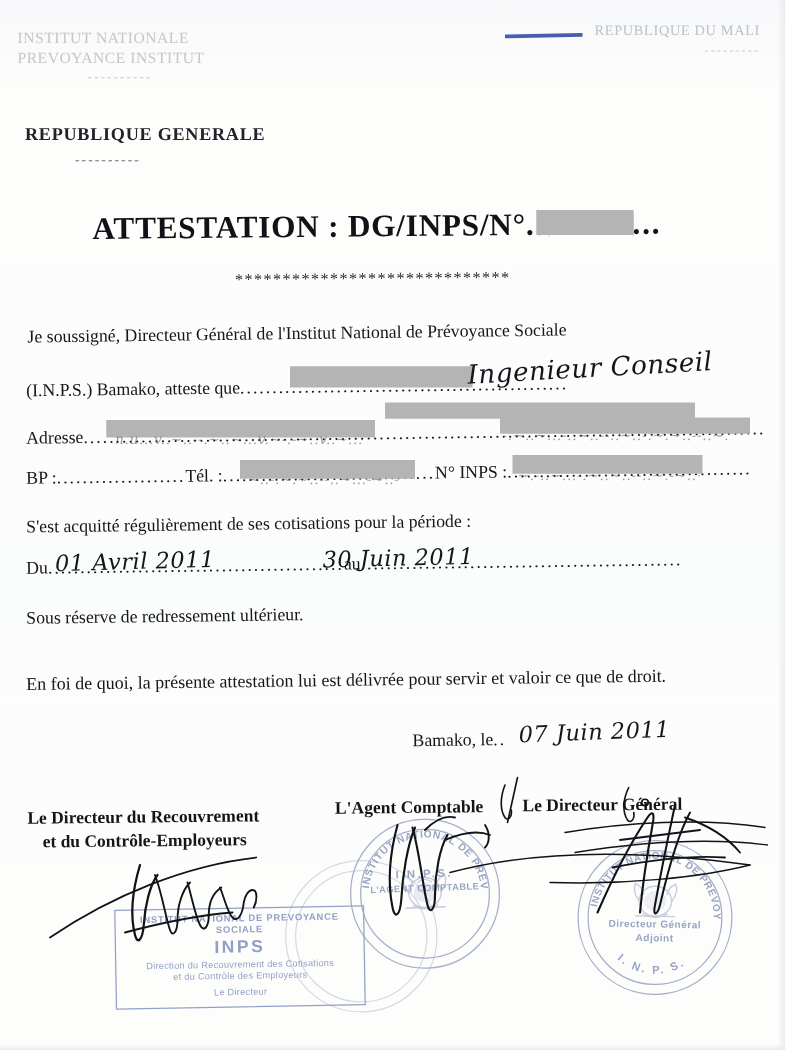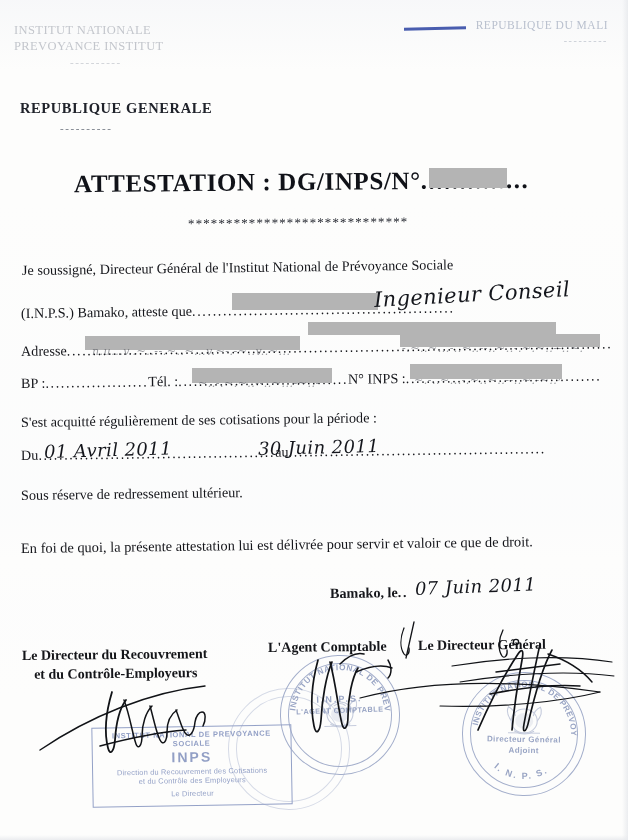--- a/index.html
+++ b/index.html
@@ -111,21 +111,21 @@
   .dots-fill { letter-spacing: 1.6px; }
 
   .l-jesoussigne { left: 22px; top: 262px; }
   .l-inps        { left: 21px; top: 305px; }
   .l-adresse     { left: 21px; top: 343px; }
   .l-bp          { left: 21px; top: 375px; }
   .l-periode     { left: 21px; top: 414px; }
   .l-du          { left: 21px; top: 447px; }
   .l-sousreserve { left: 21px; top: 487px; }
   .l-enfoi       { left: 21px; top: 540px; font-size:14.4px; }
-  .l-bamako      { left: 330px; top: 585px; font-weight: bold; }
+  .l-bamako      { left: 330px; top: 585px; }
 
   
   .hand {
     font-family: "DejaVu Serif", serif;
     font-style: italic;
     color: #14161c;
     white-space: nowrap;
     letter-spacing: 0.4px;
   }
   .hw-metier {

